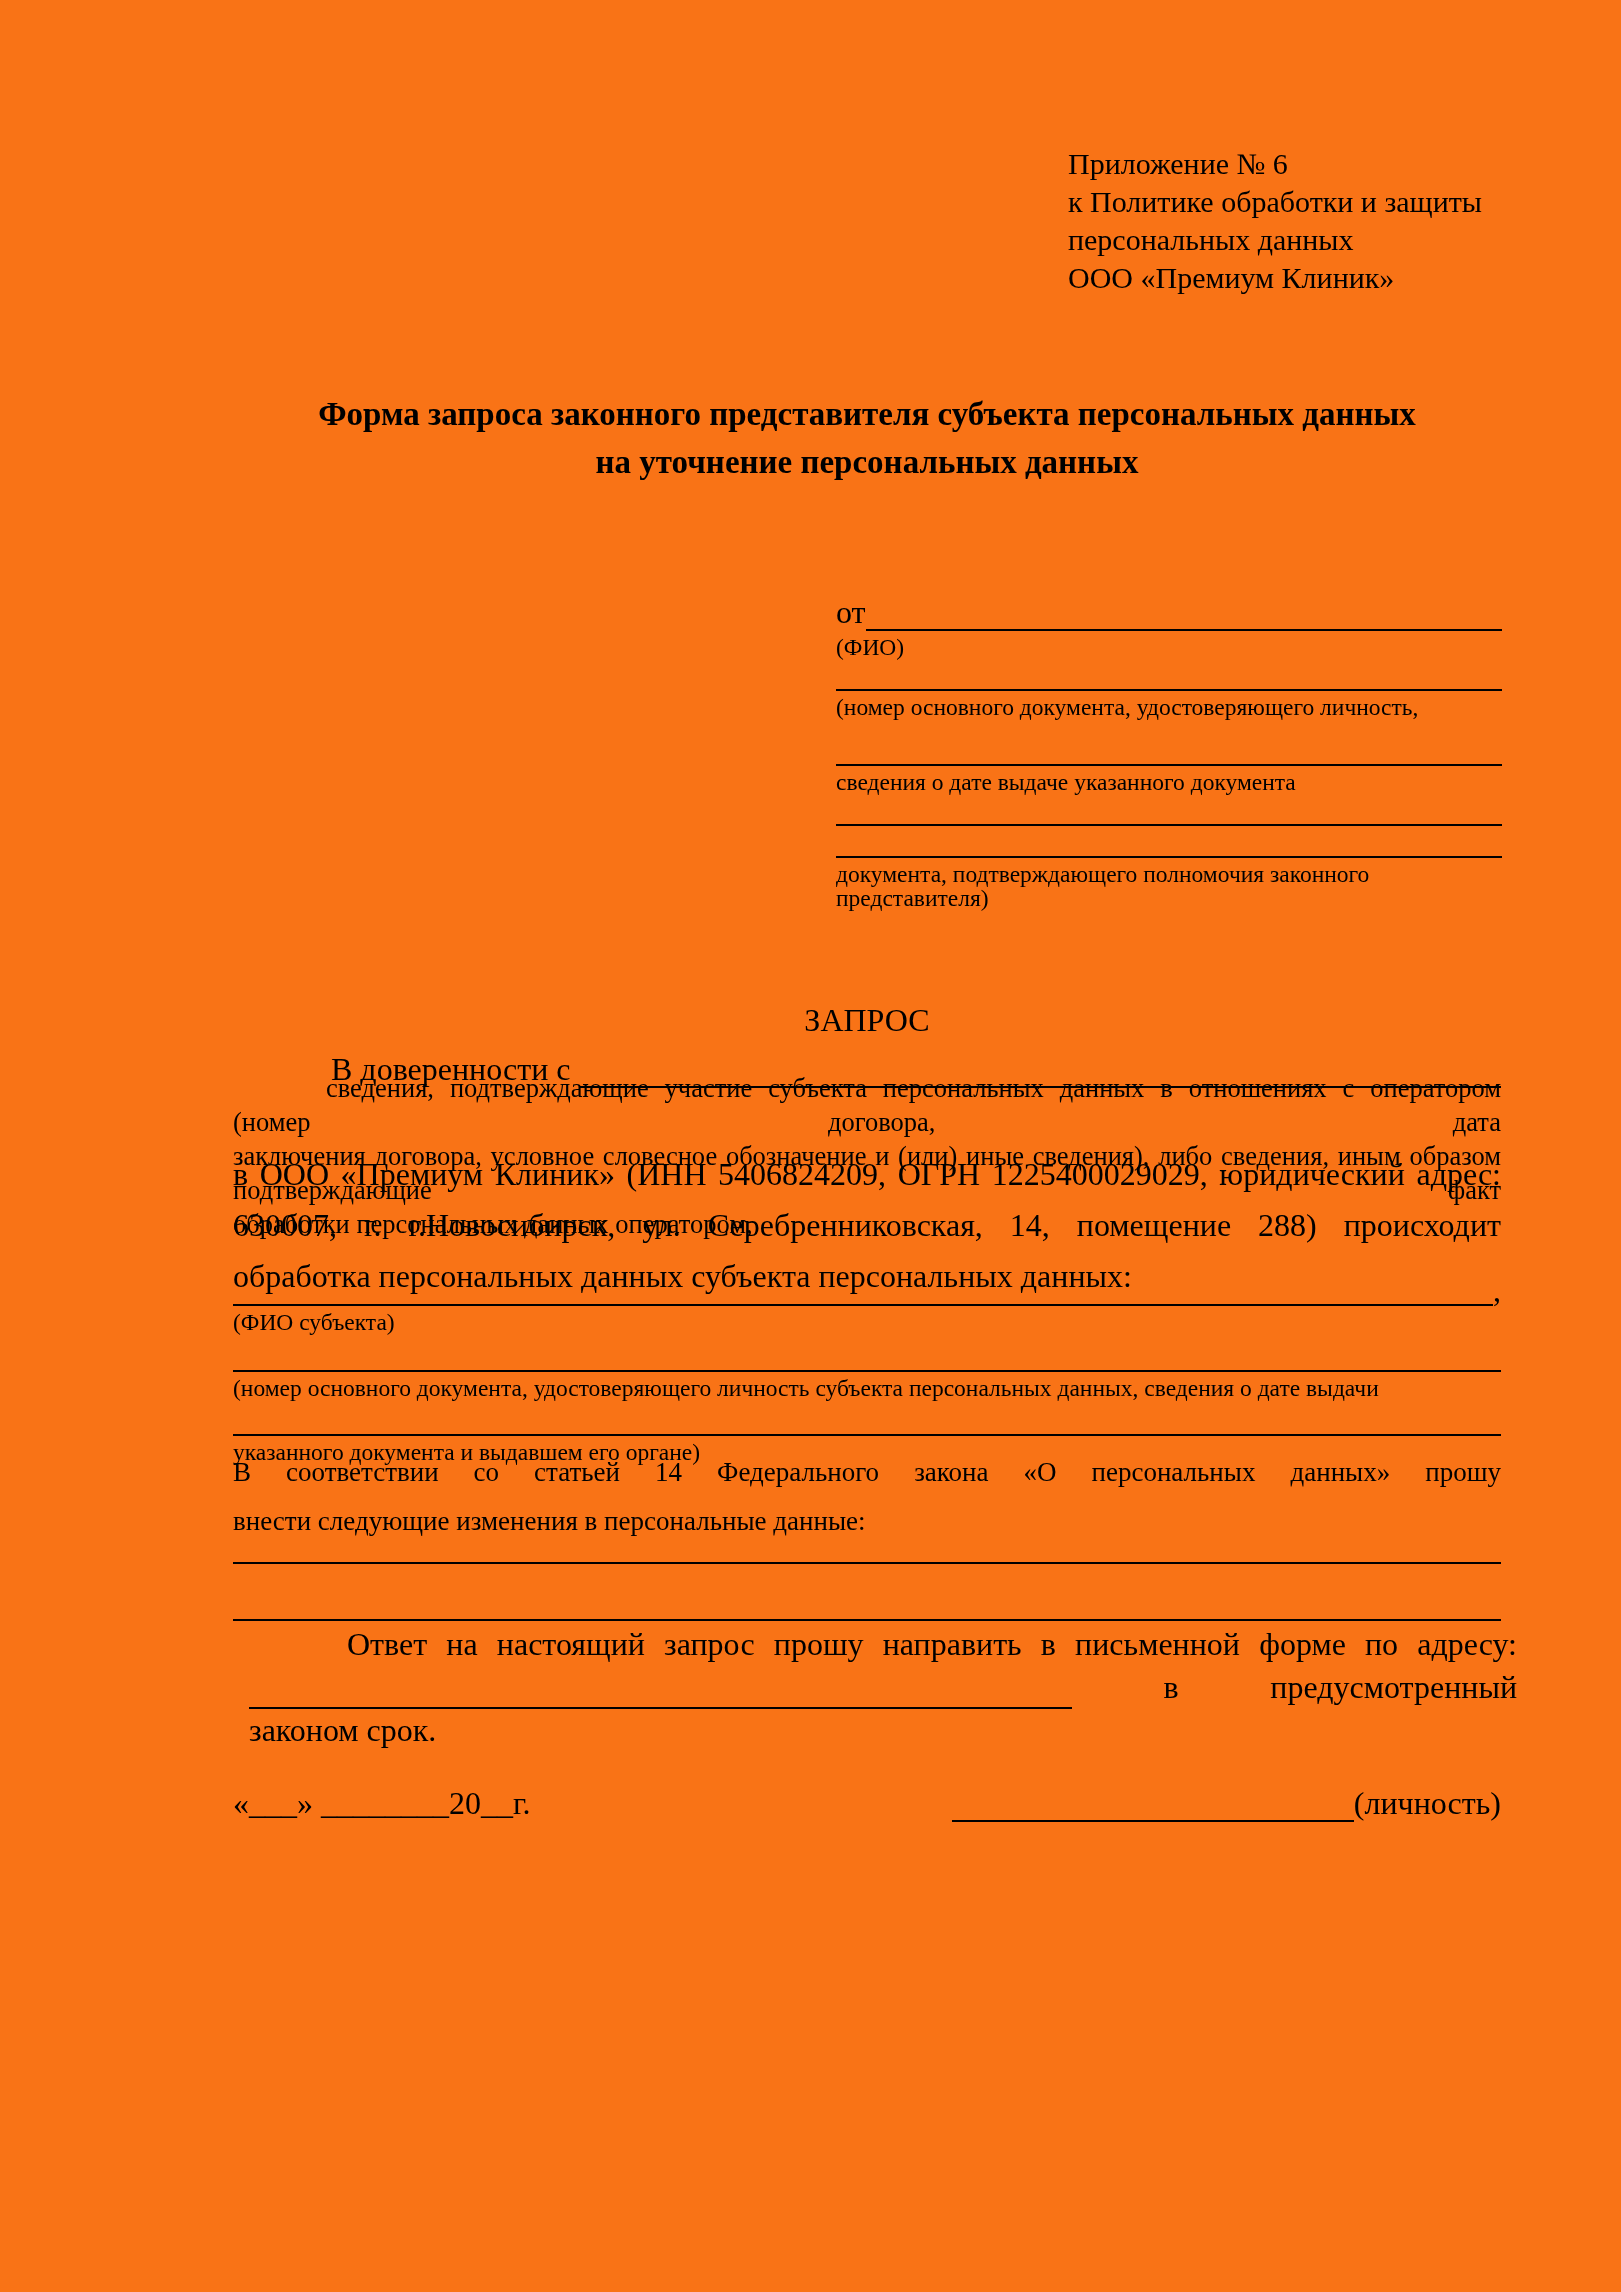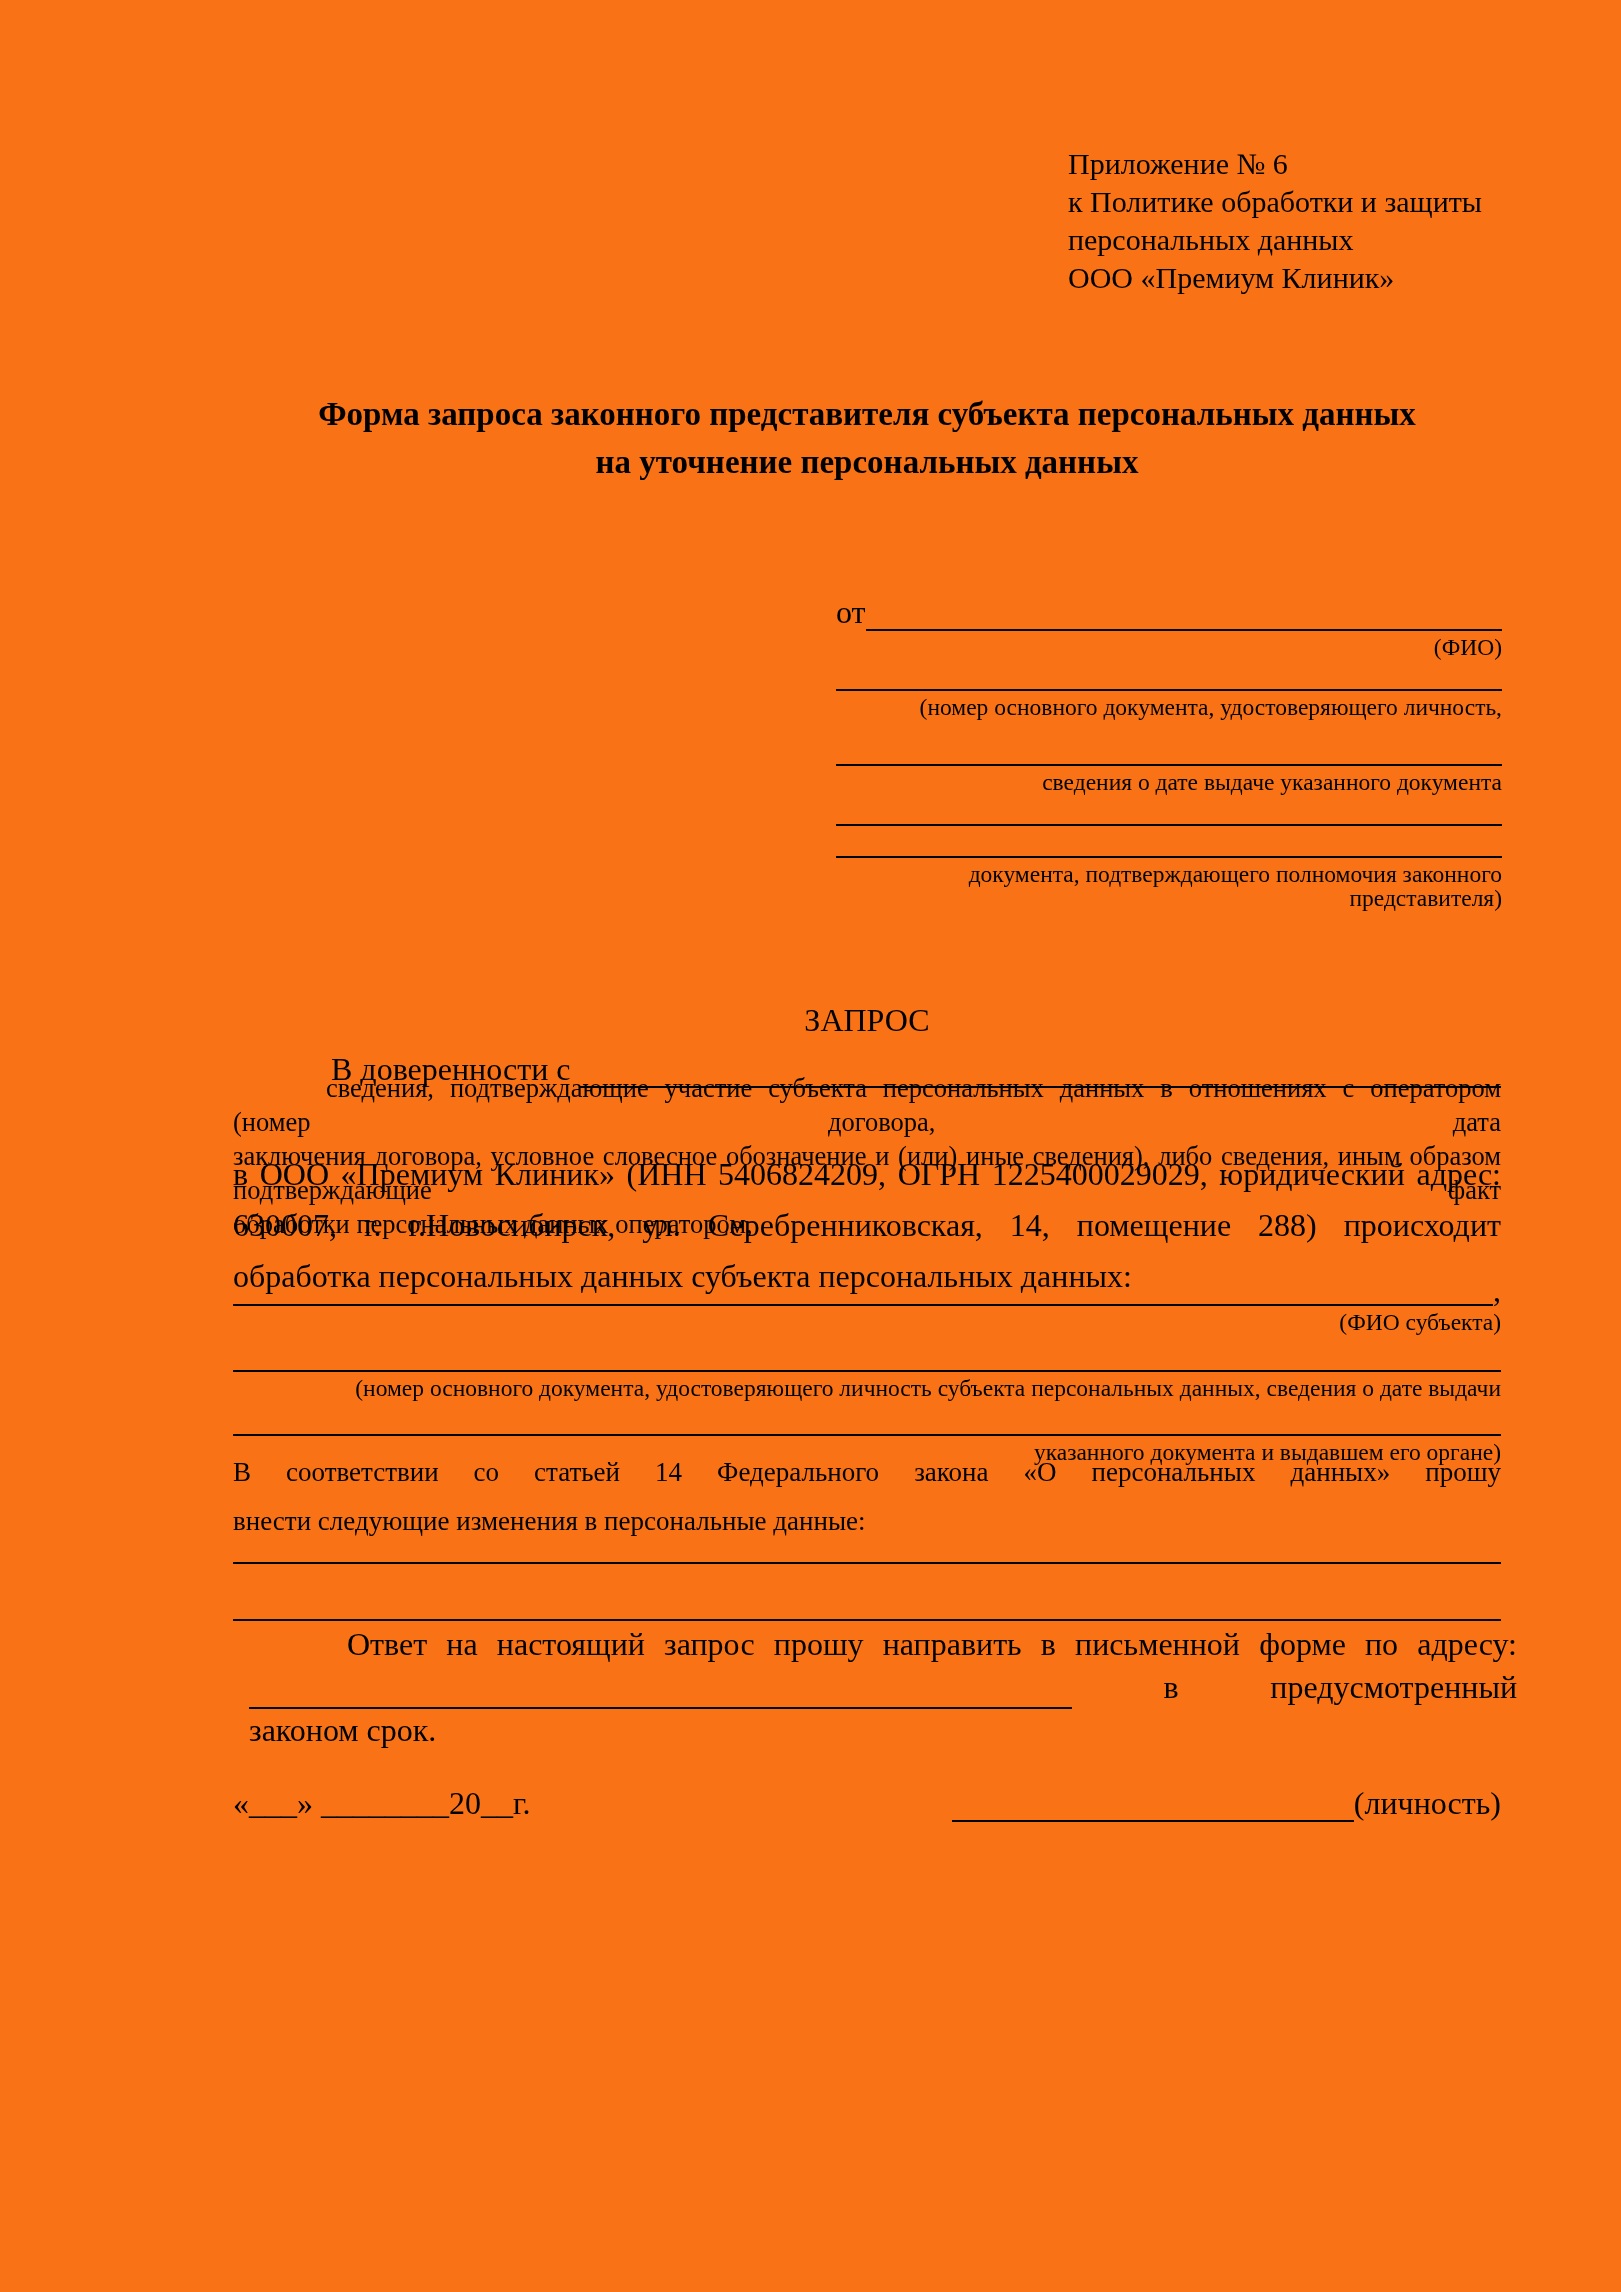--- a/index.html
+++ b/index.html
@@ -14,21 +14,21 @@
 
   .appendix{position:absolute;top:145px;left:835px;width:451px;font-size:30px;line-height:38px;}
 
   .doc-title{position:absolute;top:390px;left:0;width:100%;text-align:center;font-weight:bold;font-size:33px;line-height:48px;}
 
   .addressee{position:absolute;top:596px;left:603px;width:666px;font-size:32px;}
   .addr-org{line-height:39px;margin-bottom:5.9px;}
   .from-row{display:flex;align-items:flex-end;height:35px;}
   .from-row .label{white-space:nowrap;}
   .fill{flex:1;border-bottom:2.9px solid #000;}
-  .caption{font-size:23.5px;line-height:23.5px;text-align:right;margin-top:4.9px;}
+  .caption{font-size:23.5px;line-height:23.5px;text-align:left;margin-top:4.9px;}
   .uline{border-bottom:2.9px solid #000;height:30px;}
   .uline.tall{height:44px;}
 
   .zapros{position:absolute;top:1002px;left:0;width:100%;text-align:center;font-size:32px;}
 
   .intro-row{position:absolute;top:1047px;left:0;width:100%;display:flex;align-items:flex-end;font-size:32px;height:41px;}
   .intro-row .label{margin-left:98px;white-space:nowrap;padding-right:9.8px;}
 
   .fineprint{position:absolute;top:1071px;left:0;width:100%;font-size:26.5px;line-height:34px;}
   .fineprint .l1{text-indent:93px;}

